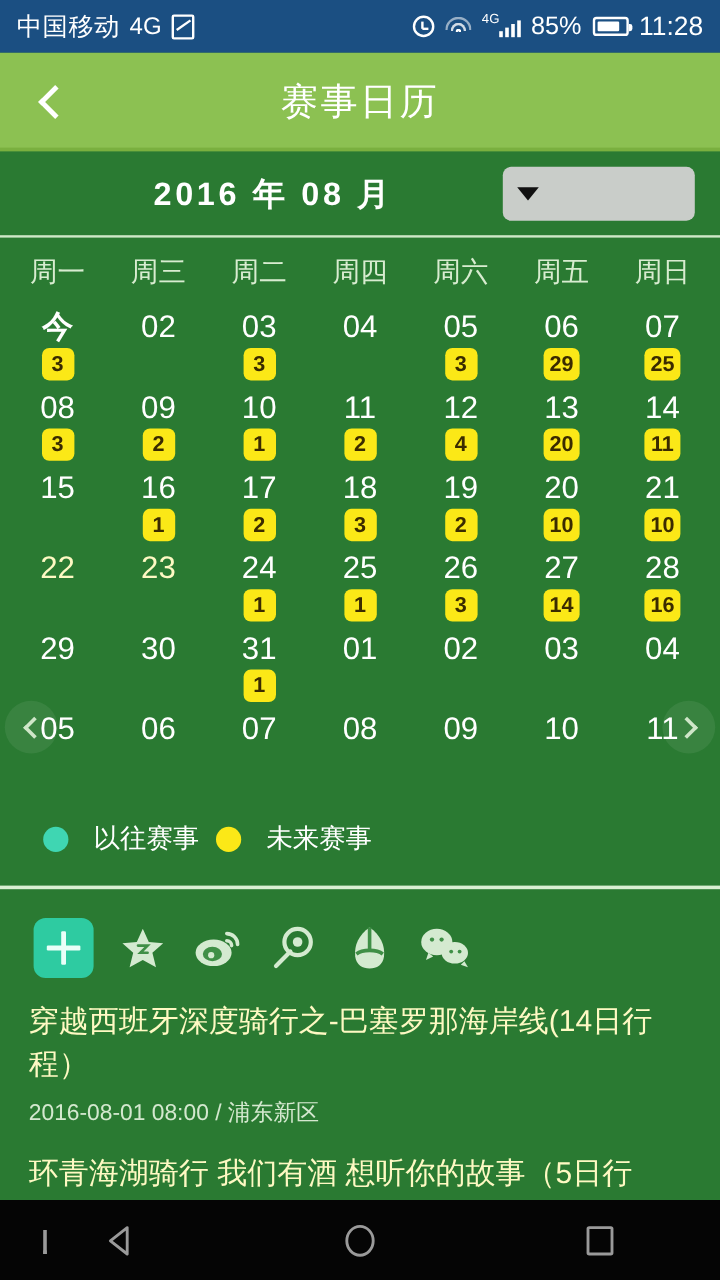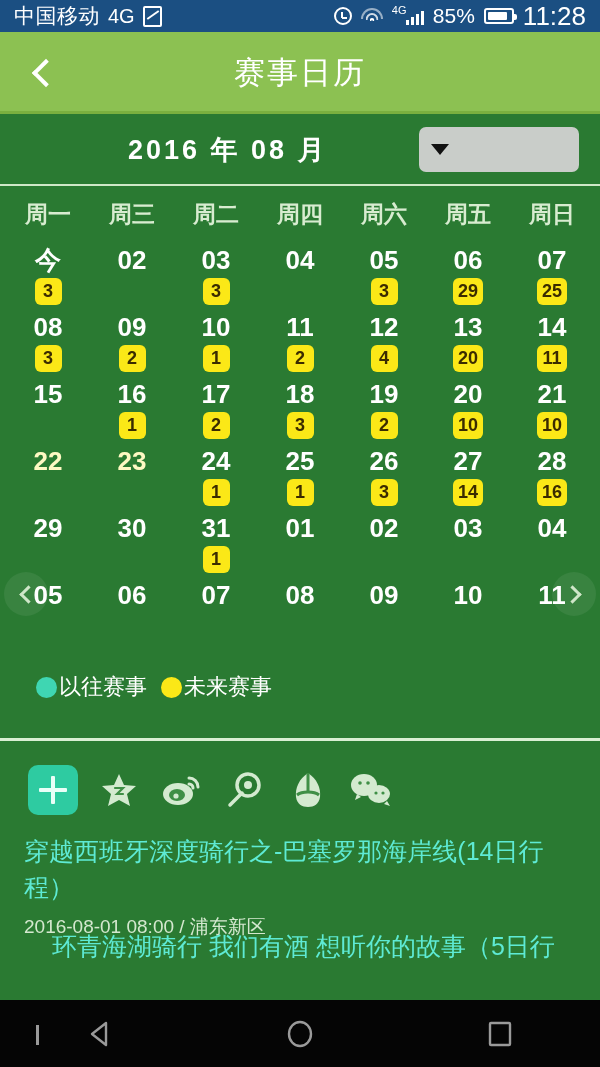--- a/index.html
+++ b/index.html
@@ -6,21 +6,21 @@
   html, body {
     width:600px; height:1067px;
     background:#000;
     font-family:"Liberation Sans", "DejaVu Sans", sans-serif;
     overflow:hidden;
   }
   #app { position:relative; width:600px; height:1067px; background:#2a7a32; }
 
   
   .statusbar {
-    height:32px; background:#1b4f82; color:#fff;
+    height:44px; background:#1b4f82; color:#fff;
     display:flex; align-items:center; justify-content:space-between;
     padding:0 14px; font-size:21px;
   }
   .sb-left { display:flex; align-items:center; gap:8px; }
   .sb-carrier { font-size:21px; letter-spacing:.5px; }
   .sb-4g { font-size:20px; }
   .sb-boxicon {
     width:19px; height:21px; border:2px solid #fff; border-radius:2px;
     position:relative; display:inline-block;
   }
@@ -40,21 +40,21 @@
   .ic-wifi i:nth-child(3){ width:5px; height:3px; top:10px; }
   .ic-sig { display:flex; align-items:flex-end; gap:2px; height:18px; position:relative; padding-left:14px;}
   .ic-sig .lbl{ position:absolute; left:0; top:-2px; font-size:11px; line-height:1; }
   .ic-sig b { display:block; width:3px; background:#fff; }
   .ic-sig b:nth-child(2){height:5px;} .ic-sig b:nth-child(3){height:8px;}
   .ic-sig b:nth-child(4){height:11px;} .ic-sig b:nth-child(5){height:14px;}
   .sb-batt-pct{ font-size:21px; }
   .ic-batt { width:30px; height:16px; border:2px solid #fff; border-radius:3px; position:relative; }
   .ic-batt:after{ content:""; position:absolute; right:-5px; top:4px; width:3px; height:6px; background:#fff; border-radius:0 2px 2px 0;}
   .ic-batt i { position:absolute; left:2px; top:2px; bottom:2px; width:72%; background:#fff; border-radius:1px;}
-  .sb-time { font-size:26px; }
+  .sb-time { font-size:22px; }
 
   
   .titlebar {
     height:82px; background:#8cc152; position:relative;
     display:flex; align-items:center; justify-content:center;
   }
   .titlebar:after{ content:""; position:absolute; left:0; right:0; bottom:0; height:3px; background:#7ab03f; }
   .back-btn { position:absolute; left:10px; top:0; bottom:0; width:66px;
      display:flex; align-items:center; justify-content:center; cursor:pointer; }
   .chev-l { width:20px; height:20px; border-left:4px solid #fff; border-bottom:4px solid #fff;
@@ -69,65 +69,65 @@
     position:absolute; right:21px; top:13px;
     width:160px; height:45px; background:#c9cdc9; border-radius:7px;
     display:flex; align-items:center; padding:0 12px; cursor:pointer;
   }
   .proj-label{ color:#111; font-size:20px; flex:1; }
   .tri-down{ width:0;height:0;border-left:9px solid transparent;border-right:9px solid transparent;border-top:11px solid #111; }
 
   
   .calendar { position:relative; padding:0 6px; }
   .weekrow { display:flex; height:56px; align-items:center; }
-  .wk-cell { flex:1; text-align:center; color:#d8ecd0; font-size:23px; font-weight:bold; }
+  .wk-cell { flex:1; text-align:center; color:#d8ecd0; font-size:23px; font-weight:normal; }
   .daterow { display:flex; height:67px; }
   .date-cell { flex:1; display:flex; flex-direction:column; align-items:center; padding-top:3px; cursor:pointer; }
-  .d-num { color:#fff; font-size:26px; line-height:30px; font-weight:700; }
+  .d-num { color:#fff; font-size:26px; line-height:30px; font-weight:400; }
   .d-num.today { font-weight:bold; }
   .d-num.dim { color:#fef9c3; }
   .badge {
     margin-top:3px; min-width:27px; height:27px; padding:0 5px;
     background:#fbe817; border-radius:6px; color:#3a2b00;
     font-size:18px; font-weight:bold; line-height:27px; text-align:center;
   }
   .nav-arrow {
     position:absolute; top:386px; width:44px; height:44px; border-radius:50%;
     background:rgba(255,255,255,.07); display:flex; align-items:center; justify-content:center;
     cursor:pointer;
   }
   .nav-arrow.left { left:4px; } .nav-arrow.right { right:4px; }
   .arr { width:13px; height:13px; border-top:3px solid #cfe6c8; border-right:3px solid #cfe6c8; }
   .arr.l { transform:rotate(-135deg); margin-left:4px; }
   .arr.r { transform:rotate(45deg); margin-right:4px; }
 
   
   .legend { display:flex; align-items:center; gap:14px; padding:28px 0 0 36px; }
-  .lg-item { display:flex; align-items:center; gap:2px;text-align:center; }
+  .lg-item { display:flex; align-items:center; gap:21px;text-align:center; }
   .dot { width:21px; height:21px; border-radius:50%; }
   .dot.teal { background:#3fd6b2; }
   .dot.yellow { background:#fbe817; }
   .lg-text { color:#fff; font-size:22px; }
 
   .divider { position:absolute; left:0; right:0; top:738px; height:3px; background:#d9efd3; }
 
   
   .share-row { position:absolute; top:765px; left:28px; display:flex; align-items:center; gap:19px; }
   .sq-plus { width:50px; height:50px; background:#2ecba1; border-radius:10px; position:relative; cursor:pointer; }
   .sq-plus:before,.sq-plus:after{ content:""; position:absolute; background:#e9fff8; border-radius:1px; }
   .sq-plus:before{ left:11px; top:23px; width:28px; height:4px; }
   .sq-plus:after{ left:23px; top:11px; width:4px; height:28px; }
   .s-ico { width:44px; height:44px; display:flex; align-items:center; justify-content:center; cursor:pointer; }
   .s-ico svg { display:block; }
 
   .event { position:absolute; left:0; right:0; padding:0 24px; }
   .ev1 { top:833px; }
-  .ev-title { color:#5eead4; font-size:25px; line-height:36px; }
+  .ev-title { color:#fef9c3; font-size:25px; line-height:36px; }
   .ev-meta { color:#d4e8cf; font-size:19px; margin-top:9px; }
-  .ev2 { top:928px; overflow:hidden; height:40px;margin-left:28px; }
+  .ev2 { top:960px; overflow:hidden; height:40px; }
   .ev2 .ev-title { font-size:25px; }
 
   
   .navbar { position:absolute; left:0; bottom:0; width:600px; height:67px; background:#050505;
      display:flex; align-items:center; }
   .nb-hide { position:absolute; left:36px; top:50%; transform:translateY(-50%); }
   .chev-d { width:13px; height:13px; border-right:3px solid #9a9a9a; border-bottom:3px solid #9a9a9a;
      transform:rotate(45deg); }
   .nb-btn { flex:1; display:flex; align-items:center; justify-content:center; cursor:pointer; }
   .tri-back svg, .nb-btn svg { display:block; }

